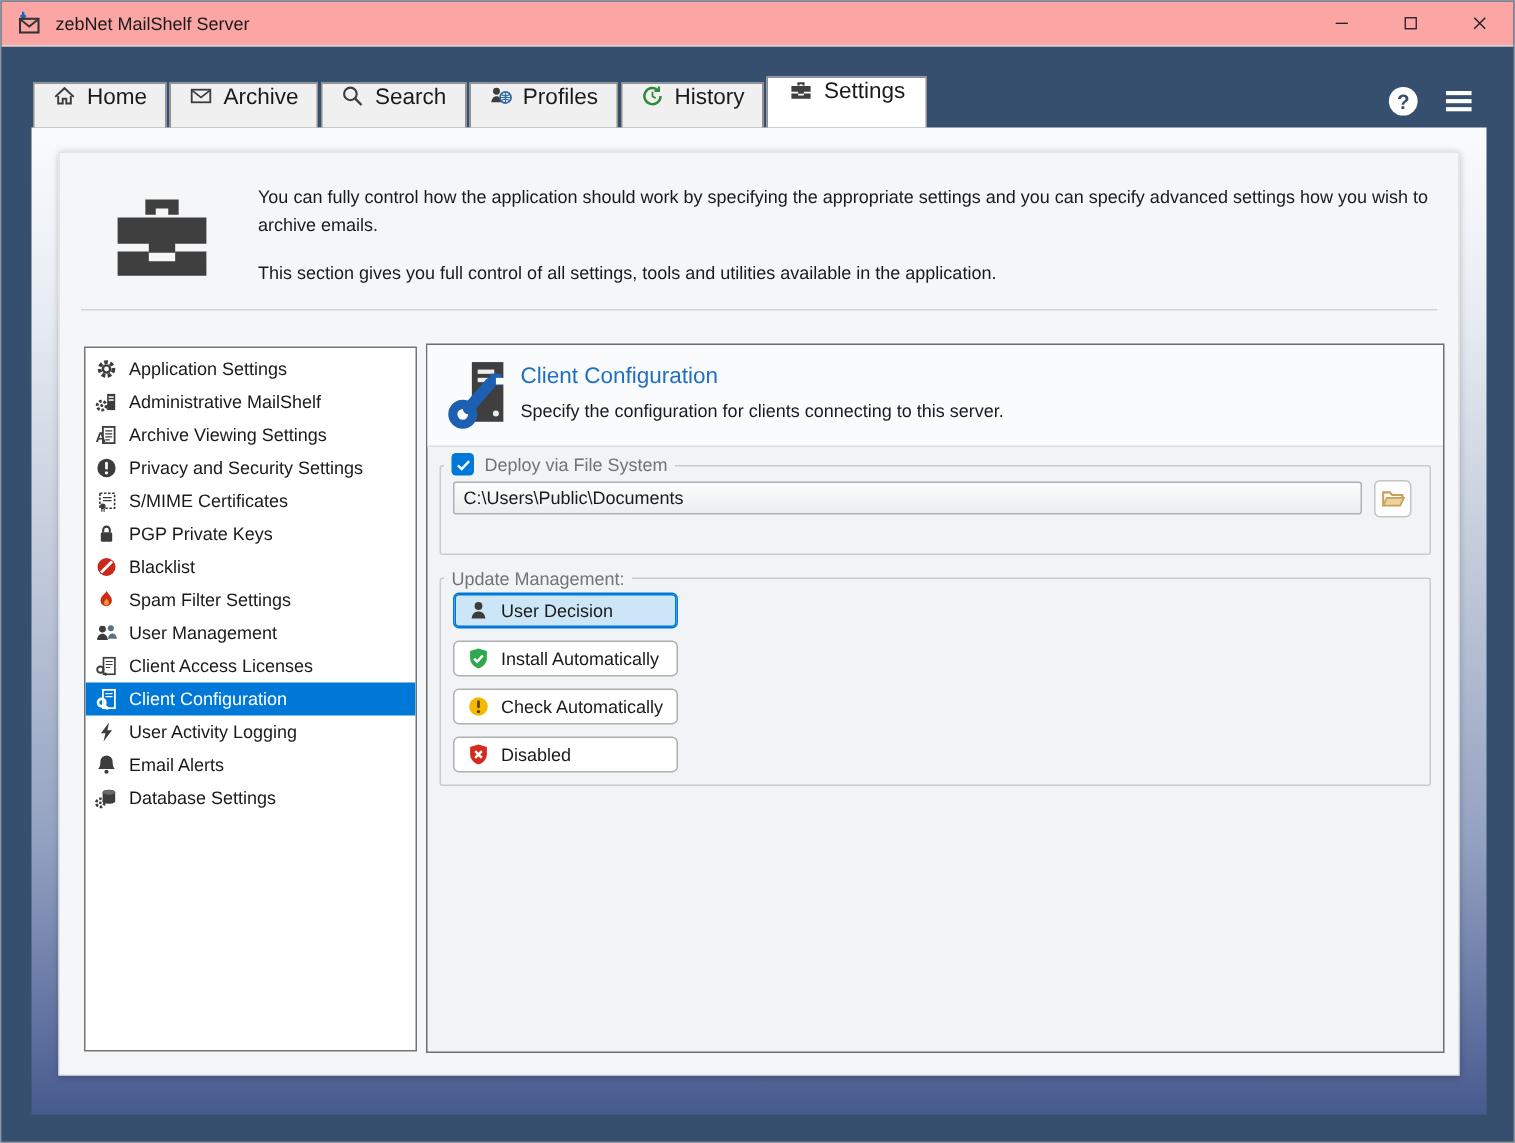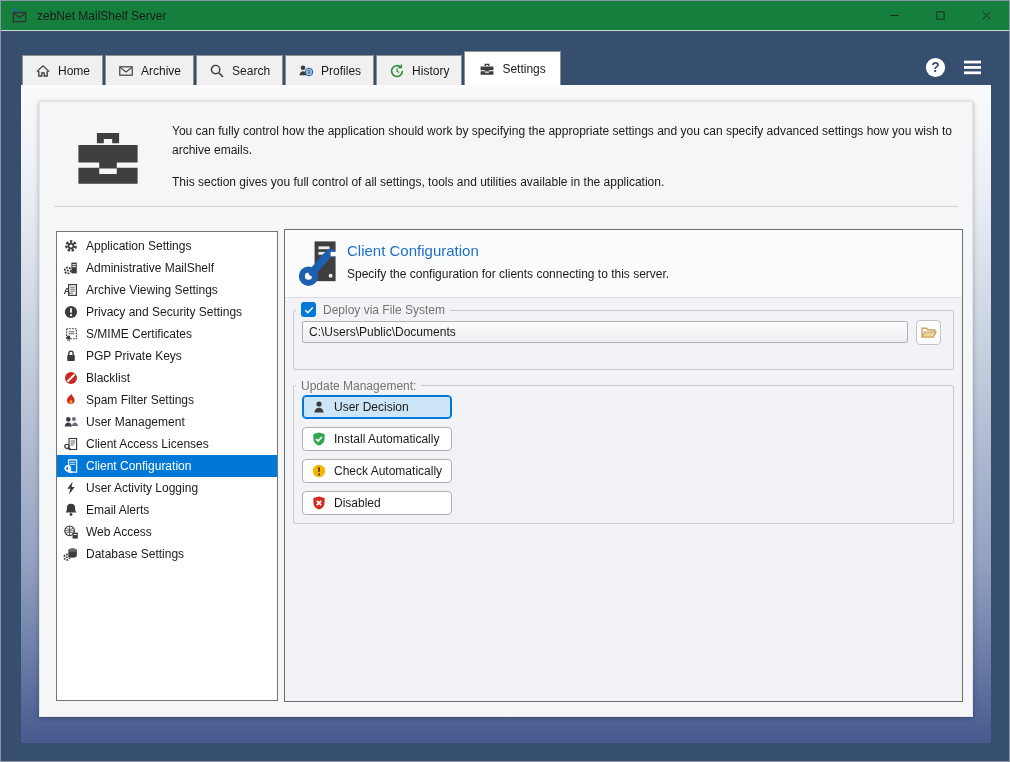--- a/index.html
+++ b/index.html
@@ -6,36 +6,36 @@
   html,body { width:1010px; height:762px; overflow:hidden; }
   body {
     font-family:"Liberation Sans", sans-serif;
     font-size:12px; color:#1a1a1a;
     background:#374f6e; position:relative;
     border:1px solid #8c95a3;
   }
   
   .titlebar {
     position:absolute; top:0; left:0; width:100%; height:30px;
-    background:#15803d; border-bottom:1px solid #d6d6d6;
+    background:#fca5a5; border-bottom:1px solid #d6d6d6;
     display:flex; align-items:center; z-index:5;
   }
   .app-icon { width:17px; height:17px; margin-left:10px; display:inline-flex; }
   .win-title { margin-left:9px; font-size:12px; color:#1a1a1a; }
   .win-controls { margin-left:auto; display:flex; height:100%; }
   .win-btn { width:46px; height:100%; display:flex; align-items:center; justify-content:center; background:transparent; border:none; cursor:default; }
   .win-btn .ic { width:13px; height:13px; }
   
   .frame { position:absolute; top:30px; left:0; right:0; bottom:0; background:#374f6e; }
   
   .tabbar { position:absolute; top:50px; left:21px; height:34px; display:flex; align-items:flex-end; z-index:4; }
   .tab {
-    height:30px; display:flex; align-items:center; gap:7px;
+    height:30px; display:flex; align-items:flex-start; gap:7px;
     padding:0 12px; background:#f0f0f0; border:1px solid #909090; border-bottom:none;
-    margin-right:2px; font-size:12px; color:#1a1a1a; cursor:default;
+    margin-right:2px; font-size:15px; color:#1a1a1a; cursor:default;
   }
   .tab.active { height:34px; background:#ffffff; position:relative; z-index:2; padding:0 14px; }
   .tab .ic { width:16px; height:16px; }
   .top-icons { position:absolute; top:56px; right:26px; display:flex; gap:16px; align-items:center; z-index:4; }
   .round-btn { background:transparent; border:none; cursor:default; display:flex; }
   .round-btn .ic { width:21px; height:21px; }
   
   .inner {
     position:absolute; top:84px; left:20px; width:970px; height:658px;
     background:linear-gradient(180deg,#fafbfd 0%, #e9edf3 18%, #bcc5d7 48%, #94a2c2 72%, #5d6f9e 92%, #475a8e 100%);
@@ -359,31 +359,20 @@
     <span class="side-label">User Activity Logging</span>
   </div>
         <div class="side-item">
     <span class="ic">
             <svg viewBox="0 0 16 16">
               <path d="M8 1.7a4.1 4.1 0 0 1 4.1 4.1c0 3.3.8 4.1 1.5 4.8H2.4c.7-.7 1.5-1.5 1.5-4.8A4.1 4.1 0 0 1 8 1.7Z" fill="#3c3c3c"></path>
               <circle cx="8" cy="12.5" r="1.4" fill="#3c3c3c"></circle>
             </svg>
           </span>
     <span class="side-label">Email Alerts</span>
-  </div>
-        <div class="side-item">
-    <span class="ic">
-            <svg viewBox="0 0 16 16">
-              <circle cx="6.6" cy="6.8" r="4.8" fill="none" stroke="#3c3c3c" stroke-width="1.2"></circle>
-              <path d="M1.8 6.8h9.6M6.6 2v9.6M3.2 4.2c2 1.6 4.8 1.6 6.8 0M3.2 9.4c2-1.6 4.8-1.6 6.8 0" fill="none" stroke="#3c3c3c" stroke-width=".8"></path>
-              <rect x="9.6" y="8.6" width="5.2" height="6" fill="#3c3c3c"></rect>
-              <rect x="10.6" y="10.1" width="3.2" height=".9" fill="#fff"></rect>
-            </svg>
-          </span>
-    <span class="side-label">Web Access</span>
   </div>
         <div class="side-item">
     <span class="ic">
             <svg viewBox="0 0 16 16">
               <path d="M5.4 4.2c0-1 1.9-1.7 4.2-1.7s4.2.7 4.2 1.7v5.9c0 1-1.9 1.7-4.2 1.7s-4.2-.7-4.2-1.7Z" fill="#3c3c3c"></path>
               <ellipse cx="9.6" cy="4.2" rx="4.2" ry="1.6" fill="#6a6a6a"></ellipse>
               <circle cx="3.9" cy="11.2" r="2.7" fill="none" stroke="#3c3c3c" stroke-width="1.8" stroke-dasharray="1.7 1.2"></circle>
               <circle cx="3.9" cy="11.2" r=".9" fill="#3c3c3c"></circle>
             </svg>
           </span>

